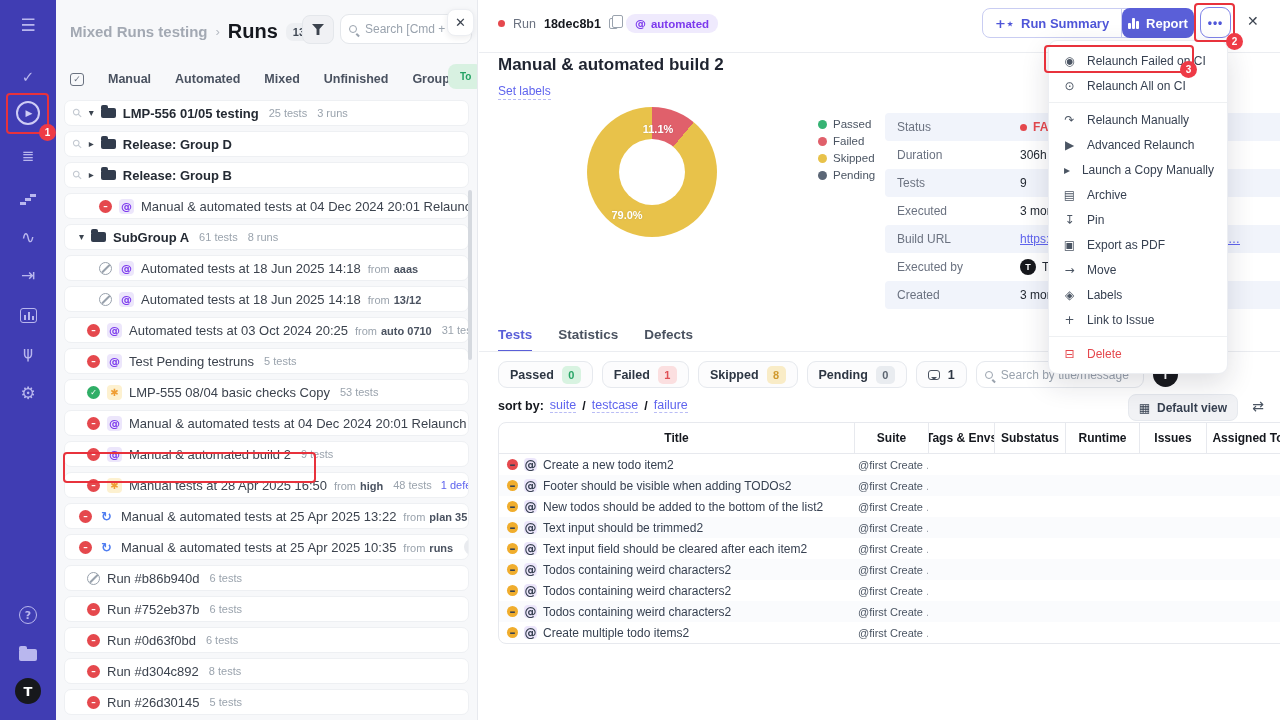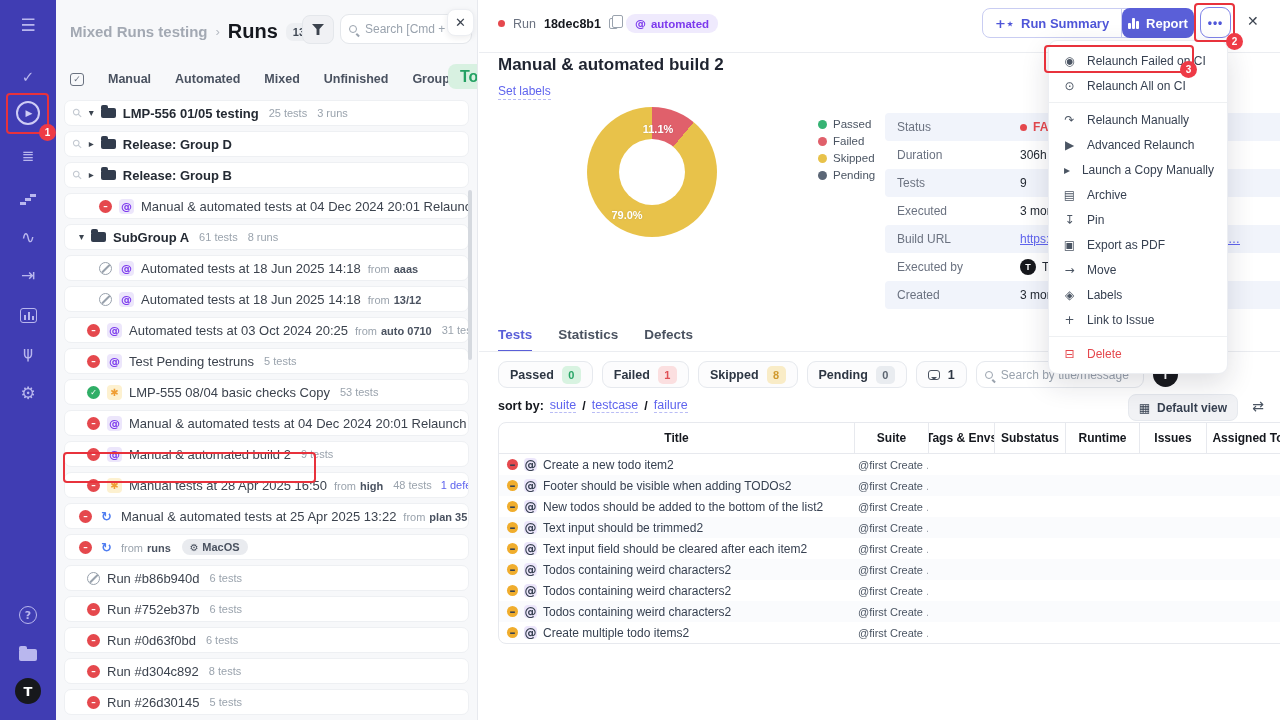--- a/index.html
+++ b/index.html
@@ -39,21 +39,21 @@
              display:flex;align-items:center;gap:6px;padding:0 8px}
   .lens{width:8px;height:8px;border:1.5px solid #9aa3ae;border-radius:50%;position:relative;flex:none}
   .lens::after{content:"";position:absolute;left:7px;top:7px;width:4px;height:1.5px;background:#9aa3ae;transform:rotate(45deg);transform-origin:0 0}
   .lp-search input{border:none;outline:none;width:100%;font-size:12px;color:#333;background:transparent;font-family:"Liberation Sans",sans-serif}
   .lp-search input::placeholder{color:#9aa3ae}
   .lp-close{position:absolute;left:391px;top:9px;width:27px;height:27px;background:#fff;border:1px solid #eceef2;border-radius:8px;
             box-shadow:0 2px 6px rgba(20,20,40,.08);display:flex;align-items:center;justify-content:center;color:#3c4450;font-size:13px;cursor:pointer;z-index:3}
   .lp-tabs{position:absolute;left:14px;top:66px;height:26px;display:flex;align-items:center;gap:24px}
   .selall{width:14px;height:13px;border:1.5px solid #6a7280;border-radius:3px;color:#6a7280;font-size:9px;display:flex;align-items:center;justify-content:center;cursor:pointer}
   .lp-tab{font-size:12.5px;font-weight:700;color:#4a5260;cursor:pointer;white-space:nowrap}
-  .today-chip{position:absolute;left:392px;top:64px;height:25px;padding:0 12px;background:#d8f1e1;color:#23a163;font-size:16px;font-weight:700;
+  .today-chip{position:absolute;left:392px;top:64px;height:25px;padding:0 12px;background:#d8f1e1;color:#23a163;font-size:10px;font-weight:700;
               border-radius:8px;display:flex;align-items:center;cursor:pointer}
   #runs-list{position:absolute;left:8px;right:8px;top:100px;bottom:0;overflow:hidden}
   .item{height:26px;margin-bottom:5px;background:#fff;border:1px solid #eef0f3;border-radius:7px;display:flex;align-items:center;gap:7px;
         padding:0 8px;white-space:nowrap;overflow:hidden;cursor:pointer}
   .item.i1{padding-left:14px}.item.i2{padding-left:22px}.item.i3{padding-left:34px}
   .pin{color:#c3c9d1;font-size:12px;transform:rotate(-45deg);flex:none}
   .chev{color:#3c4450;font-size:10px;flex:none;cursor:pointer}
   .folder{width:15px;height:10px;background:#323c4d;border-radius:2px;position:relative;flex:none}
   .folder::before{content:"";position:absolute;top:-3px;left:0;width:7px;height:4px;background:#323c4d;border-radius:2px 2px 0 0}
   .gtitle{font-size:13px;font-weight:700;color:#242a33}
@@ -372,20 +372,21 @@
           <span class="st fail"></span>
           <span class="ticon cycle"></span>
           <span class="rtitle">Manual &amp; automated tests at 25 Apr 2025 13:22</span>
           <span class="fromw"><i>from</i><b>plan 35</b></span>
 
         </div>
 
         <div class="item rrow i1">
           <span class="st fail"></span>
           <span class="ticon cycle"></span>
+          <span class="rtitle">Manual &amp; automated tests at 25 Apr 2025 10:35</span>
           <span class="fromw"><i>from</i><b>runs</b></span>
 
           <span class="oschip">MacOS</span>
         </div>
 
         <div class="item rrow i2">
           <span class="st off"></span>
 
           <span class="rtitle">Run #b86b940d</span>
 

